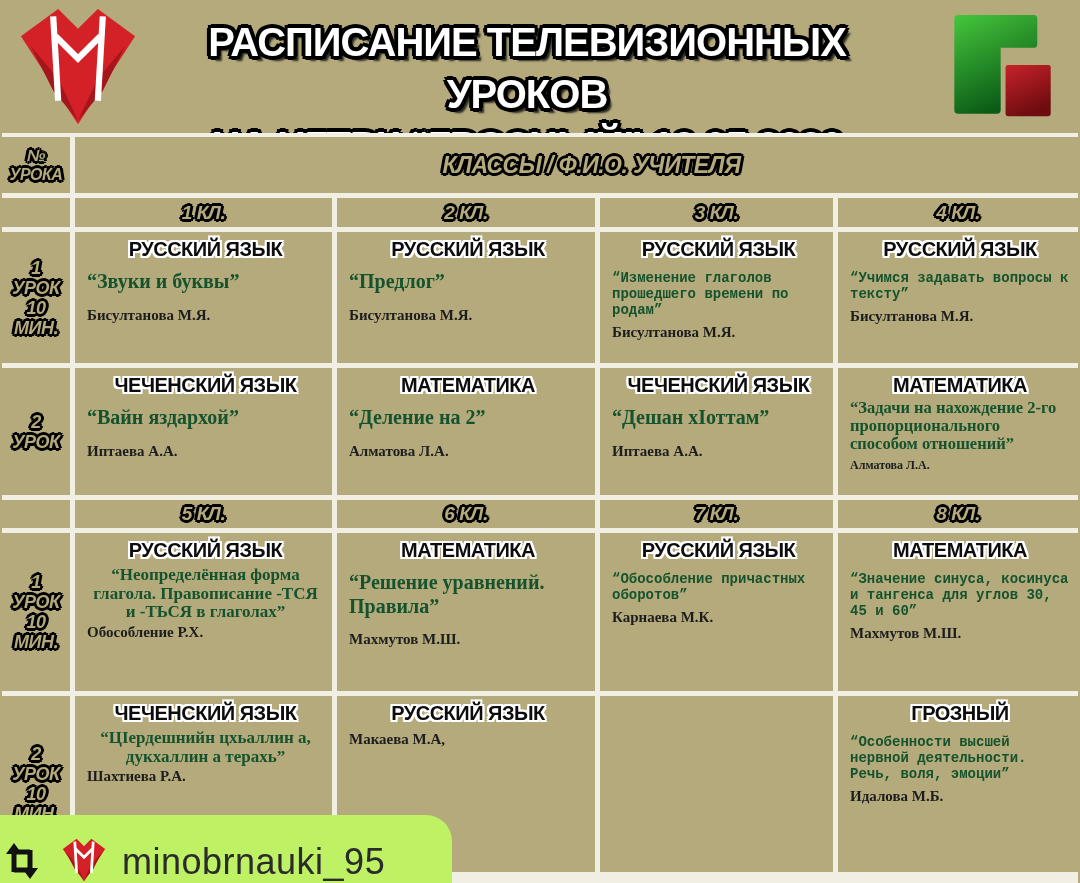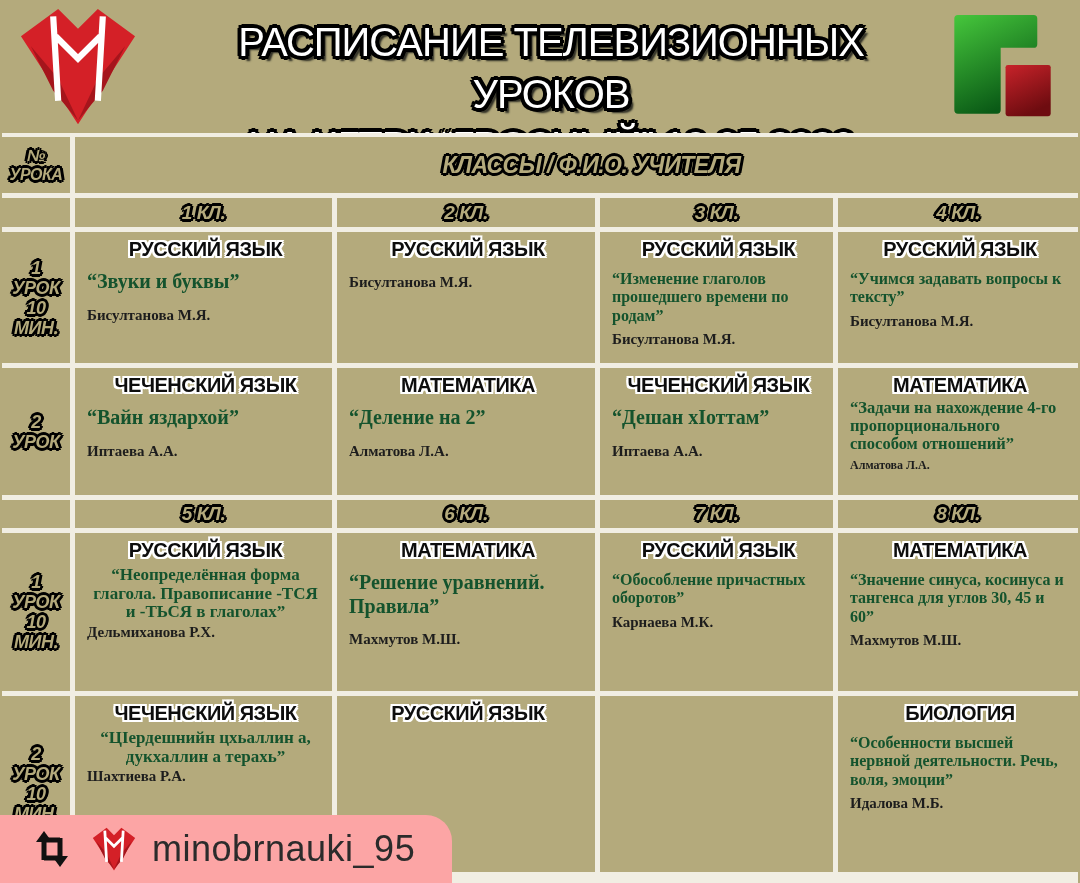--- a/index.html
+++ b/index.html
@@ -2,22 +2,22 @@
 <html><head>
 <meta charset="utf-8">
 <style>
   html,body{margin:0;padding:0;}
   body{width:1080px;height:883px;overflow:hidden;background:#b4aa7c;font-family:"Liberation Sans",sans-serif;position:relative;}
   .page{position:absolute;inset:0;}
 
   
   .hdr-logo-left{position:absolute;left:14px;top:4px;width:128px;height:124px;}
   .hdr-logo-right{position:absolute;left:942px;top:10px;width:132px;height:122px;}
-  .title{position:absolute;left:160px;top:16px;width:782px;text-align:center;
-         font-weight:normal;font-size:40px;line-height:52px;letter-spacing:-1px;color:#ffffff;
+  .title{position:absolute;left:136px;top:16px;width:782px;text-align:center;
+         font-weight:bold;font-size:40px;line-height:52px;letter-spacing:-1px;color:#ffffff;
          text-shadow:-3px -3px 0 #000,3px -3px 0 #000,-3px 3px 0 #000,3px 3px 0 #000,
                      -4px 0 0 #000,4px 0 0 #000,0 -4px 0 #000,0 4px 0 #000,5px 5px 2px #2a2a22;}
 
   
   .table{position:absolute;left:2px;top:133px;width:1076px;height:750px;background:#f1eee3;
          display:grid;grid-template-columns:68px 257px 258px 233px 240px;
          grid-template-rows:56px 29px 131px 127px 28px 158px auto;
          gap:5px;padding-top:4px;padding-bottom:11px;box-sizing:border-box;}
   .cell{background:#b4aa7c;box-sizing:border-box;}
 
@@ -32,26 +32,26 @@
   .lesson{display:flex;flex-direction:column;padding:6px 8px 6px 12px;}
   .subject{text-align:center;font-weight:bold;font-size:20px;letter-spacing:-0.5px;color:#0d0d0d;
            text-shadow:-2px -2px 0 #fff,2px -2px 0 #fff,-2px 2px 0 #fff,2px 2px 0 #fff,
                        -2px 0 0 #fff,2px 0 0 #fff,0 -2px 0 #fff,0 2px 0 #fff;}
   .topic{font-family:"Liberation Serif",serif;font-weight:bold;color:#14532d;font-size:20px;line-height:1.18;margin-top:9px;}
   .teacher{font-family:"Liberation Serif",serif;font-weight:bold;color:#1d1d1d;font-size:15px;margin-top:13px;}
   .lesson.small .topic{font-size:16.5px;line-height:1.08;margin-top:2px;}
   .lesson.small .teacher{font-size:12px;margin-top:6px;}
   .lesson.smallish .topic{font-size:17px;line-height:1.1;margin-top:4px;text-align:center;}
   .lesson.smallish .teacher{font-size:15px;margin-top:2px;}
-  .lesson.tight .topic{font-size:16px;line-height:1.15;}
+  .lesson.tight .topic{font-size:14px;line-height:1.15;font-family:Liberation Mono, monospace;}
   .lesson.tight .teacher{margin-top:6px;}
 
   
-  .footer{position:absolute;left:0;bottom:0;width:452px;height:68px;background:#fca5a5;
-          border-top-right-radius:26px;display:flex;align-items:center;padding-left:30px;box-sizing:border-box;}
+  .footer{position:absolute;left:0;bottom:0;width:452px;height:68px;background:#bef264;
+          border-top-right-radius:26px;display:flex;align-items:flex-end;box-sizing:border-box;}
   .repost-ic{width:44px;height:44px;flex:0 0 auto;}
   .footer .avatar{width:48px;height:46px;margin-left:16px;flex:0 0 auto;}
   .username{margin-left:14px;font-size:36px;color:#2b2b2b;letter-spacing:0.5px;}
 </style>
 </head>
 <body>
 
 <div class="page">
 
   <svg class="hdr-logo-left" viewBox="0 0 100 100">
@@ -101,20 +101,21 @@
       <span>10</span>
       <span>МИН.</span>
     </div>
     <div class="cell lesson">
       <div class="subject">РУССКИЙ ЯЗЫК</div>
       <div class="topic">“Звуки и буквы”</div>
       <div class="teacher">Бисултанова М.Я.</div>
     </div>
     <div class="cell lesson">
       <div class="subject">РУССКИЙ ЯЗЫК</div>
+      <div class="topic">“Предлог”</div>
       <div class="teacher">Бисултанова М.Я.</div>
     </div>
     <div class="cell lesson tight">
       <div class="subject">РУССКИЙ ЯЗЫК</div>
       <div class="topic">“Изменение глаголов прошедшего времени по родам”</div>
       <div class="teacher">Бисултанова М.Я.</div>
     </div>
     <div class="cell lesson tight">
       <div class="subject">РУССКИЙ ЯЗЫК</div>
       <div class="topic">“Учимся задавать вопросы к тексту”</div>
@@ -135,40 +136,40 @@
       <div class="topic">“Деление на 2”</div>
       <div class="teacher">Алматова Л.А.</div>
     </div>
     <div class="cell lesson">
       <div class="subject">ЧЕЧЕНСКИЙ ЯЗЫК</div>
       <div class="topic">“Дешан хIоттам”</div>
       <div class="teacher">Иптаева А.А.</div>
     </div>
     <div class="cell lesson small">
       <div class="subject">МАТЕМАТИКА</div>
-      <div class="topic">“Задачи на нахождение 4-го пропорционального способом отношений”</div>
+      <div class="topic">“Задачи на нахождение 2-го пропорционального способом отношений”</div>
       <div class="teacher">Алматова Л.А.</div>
     </div>
 
     <div class="cell"></div>
     <div class="cell clshdr khaki">5 КЛ.</div>
     <div class="cell clshdr khaki">6 КЛ.</div>
     <div class="cell clshdr khaki">7 КЛ.</div>
     <div class="cell clshdr khaki">8 КЛ.</div>
 
     <div class="cell rowlabel khaki">
       <span>1</span>
       <span>УРОК</span>
       <span>10</span>
       <span>МИН.</span>
     </div>
     <div class="cell lesson smallish">
       <div class="subject">РУССКИЙ ЯЗЫК</div>
       <div class="topic">“Неопределённая форма глагола. Правописание -ТСЯ и -ТЬСЯ в глаголах”</div>
-      <div class="teacher">Дельмиханова Р.Х.</div>
+      <div class="teacher">Обособление Р.Х.</div>
     </div>
     <div class="cell lesson">
       <div class="subject">МАТЕМАТИКА</div>
       <div class="topic">“Решение уравнений. Правила”</div>
       <div class="teacher">Махмутов М.Ш.</div>
     </div>
     <div class="cell lesson tight">
       <div class="subject">РУССКИЙ ЯЗЫК</div>
       <div class="topic">“Обособление причастных оборотов”</div>
       <div class="teacher">Карнаева М.К.</div>
@@ -185,24 +186,25 @@
       <span>10</span>
       <span>МИН.</span>
     </div>
     <div class="cell lesson smallish">
       <div class="subject">ЧЕЧЕНСКИЙ ЯЗЫК</div>
       <div class="topic">“ЦIердешнийн цхьаллин а, дукхаллин а терахь”</div>
       <div class="teacher">Шахтиева Р.А.</div>
     </div>
     <div class="cell lesson tight">
       <div class="subject">РУССКИЙ ЯЗЫК</div>
+      <div class="teacher">Макаева М.А,</div>
     </div>
     <div class="cell"></div>
     <div class="cell lesson tight">
-      <div class="subject">БИОЛОГИЯ</div>
+      <div class="subject">ГРОЗНЫЙ</div>
       <div class="topic">“Особенности высшей нервной деятельности. Речь, воля, эмоции”</div>
       <div class="teacher">Идалова М.Б.</div>
     </div>
   </div>
 
   <div class="footer">
     <svg class="repost-ic" viewBox="0 0 44 44">
       <path d="M14 33 V13 H30" stroke="#111" stroke-width="5" fill="none"></path>
       <polygon points="6,15 22,15 14,4" fill="#111"></polygon>
       <path d="M30 11 V31 H14" stroke="#111" stroke-width="5" fill="none"></path>

